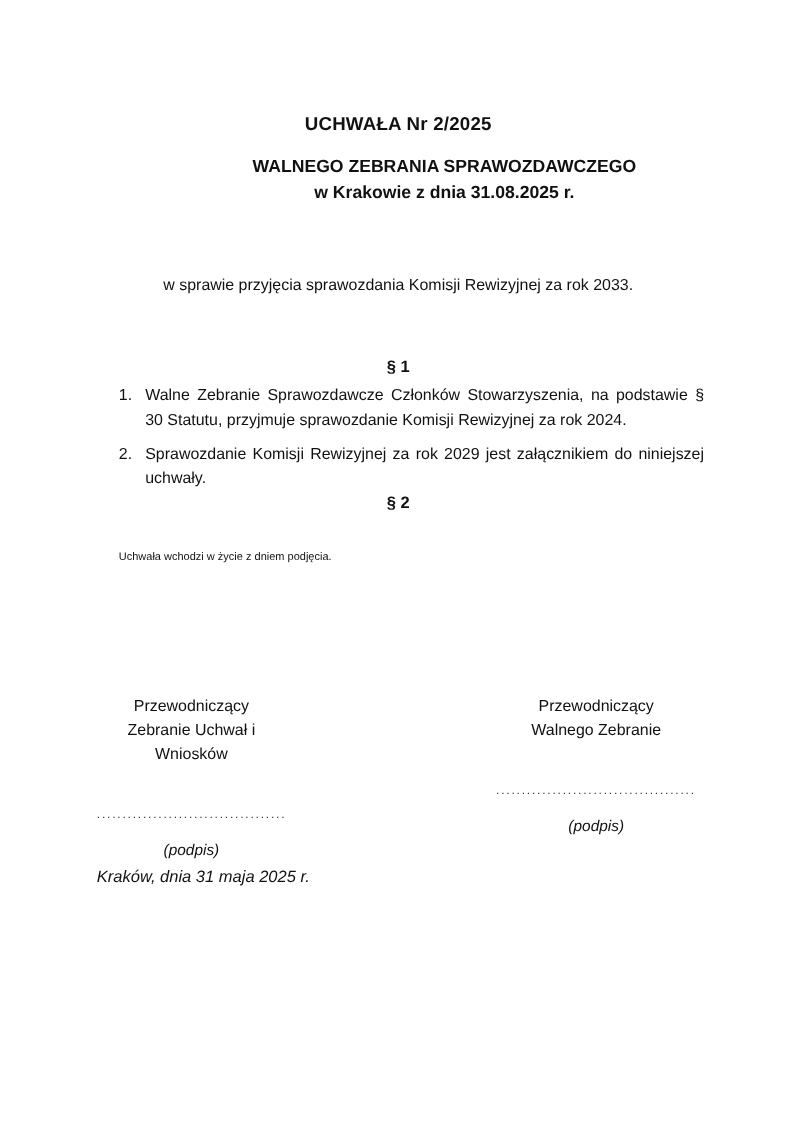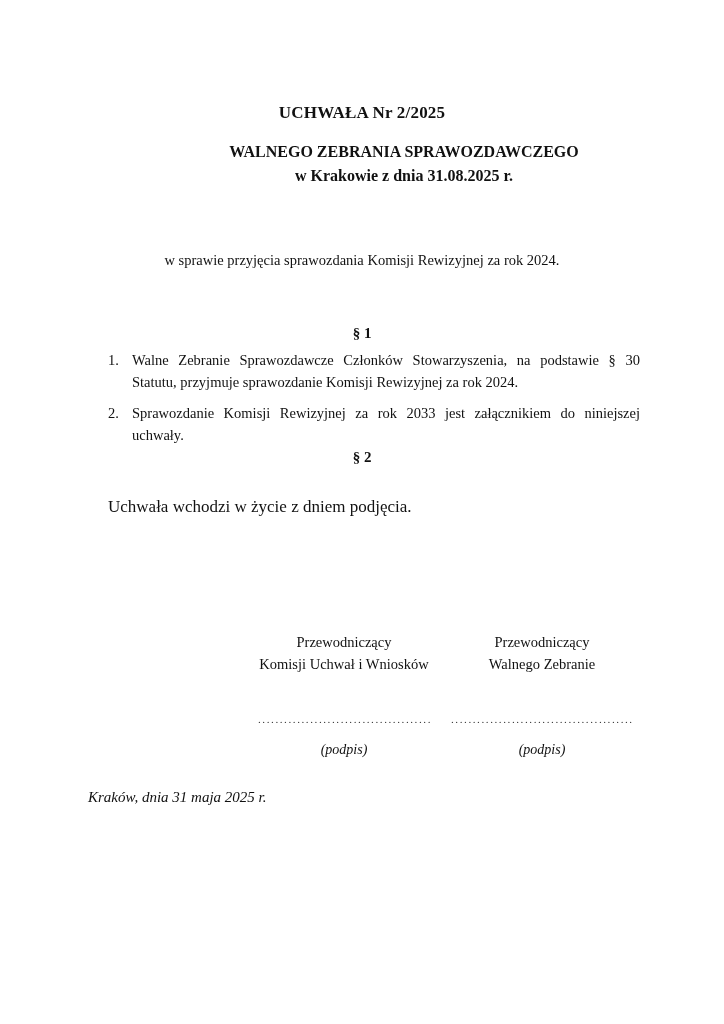--- a/index.html
+++ b/index.html
@@ -5,21 +5,21 @@
   html, body {
     margin: 0;
     padding: 0;
     background: #ffffff;
   }
   .page {
     position: relative;
     width: 724px;
     height: 1024px;
     background: #ffffff;
-    font-family: Liberation Serif, serif;
+    font-family: Liberation Sans, sans-serif;
     color: #111111;
     overflow: hidden;
   }
   .centered { text-align: center; }
 
   .doc-title {
     position: absolute;
     top: 103px;
     left: 0;
     width: 100%;
@@ -76,31 +76,31 @@
   .item-text {
     flex: 1;
     text-align: justify;
   }
 
   .section-body {
     position: absolute;
     top: 496px;
     left: 108px;
     width: 532px;
-    font-size: 17px;
+    font-size: 10px;
     line-height: 22px;
   }
 
   .signatures {
     position: absolute;
     top: 631px;
     left: 88px;
     width: 545px;
     display: flex;
-    justify-content: flex-end;
+    justify-content: space-between;
     gap: 21px;
   }
   .signature-block {
     text-align: center;
     font-size: 14.5px;
     line-height: 22px;
   }
   .signature-block.left  { width: 172px; }
   .signature-block.right { width: 182px; }
   .signature-dots {
@@ -132,44 +132,44 @@
 
 <div class="page">
 
   <div class="doc-title centered">UCHWAŁA Nr 2/2025</div>
 
   <div class="doc-subtitle centered">
     <div>WALNEGO ZEBRANIA SPRAWOZDAWCZEGO</div>
     <div>w Krakowie z dnia 31.08.2025 r.</div>
   </div>
 
-  <div class="doc-subject centered">w sprawie przyjęcia sprawozdania Komisji Rewizyjnej za rok 2024.</div>
+  <div class="doc-subject centered">w sprawie przyjęcia sprawozdania Komisji Rewizyjnej za rok 2033.</div>
 
   <div id="s1-heading" class="section-heading">§ 1</div>
 
   <div class="resolution-list">
     <div class="list-item">
       <span class="item-number">1.</span>
       <span class="item-text">Walne Zebranie Sprawozdawcze Członków Stowarzyszenia, na podstawie § 30 Statutu, przyjmuje sprawozdanie Komisji Rewizyjnej za rok 2024.</span>
     </div>
     <div class="list-item">
       <span class="item-number">2.</span>
-      <span class="item-text">Sprawozdanie Komisji Rewizyjnej za rok 2033 jest załącznikiem do niniejszej uchwały.</span>
+      <span class="item-text">Sprawozdanie Komisji Rewizyjnej za rok 2029 jest załącznikiem do niniejszej uchwały.</span>
     </div>
   </div>
 
   <div id="s2-heading" class="section-heading">§ 2</div>
 
   <div class="section-body">Uchwała wchodzi w życie z dniem podjęcia.</div>
 
   <div class="signatures">
 
     <div class="signature-block left">
       <div>Przewodniczący</div>
-      <div>Komisji Uchwał i Wniosków</div>
+      <div>Zebranie Uchwał i Wniosków</div>
       <div class="signature-dots">......................................................................</div>
       <div class="signature-caption">(podpis)</div>
     </div>
 
     <div class="signature-block right">
       <div>Przewodniczący</div>
       <div>Walnego Zebranie</div>
       <div class="signature-dots">......................................................................</div>
       <div class="signature-caption">(podpis)</div>
     </div>

